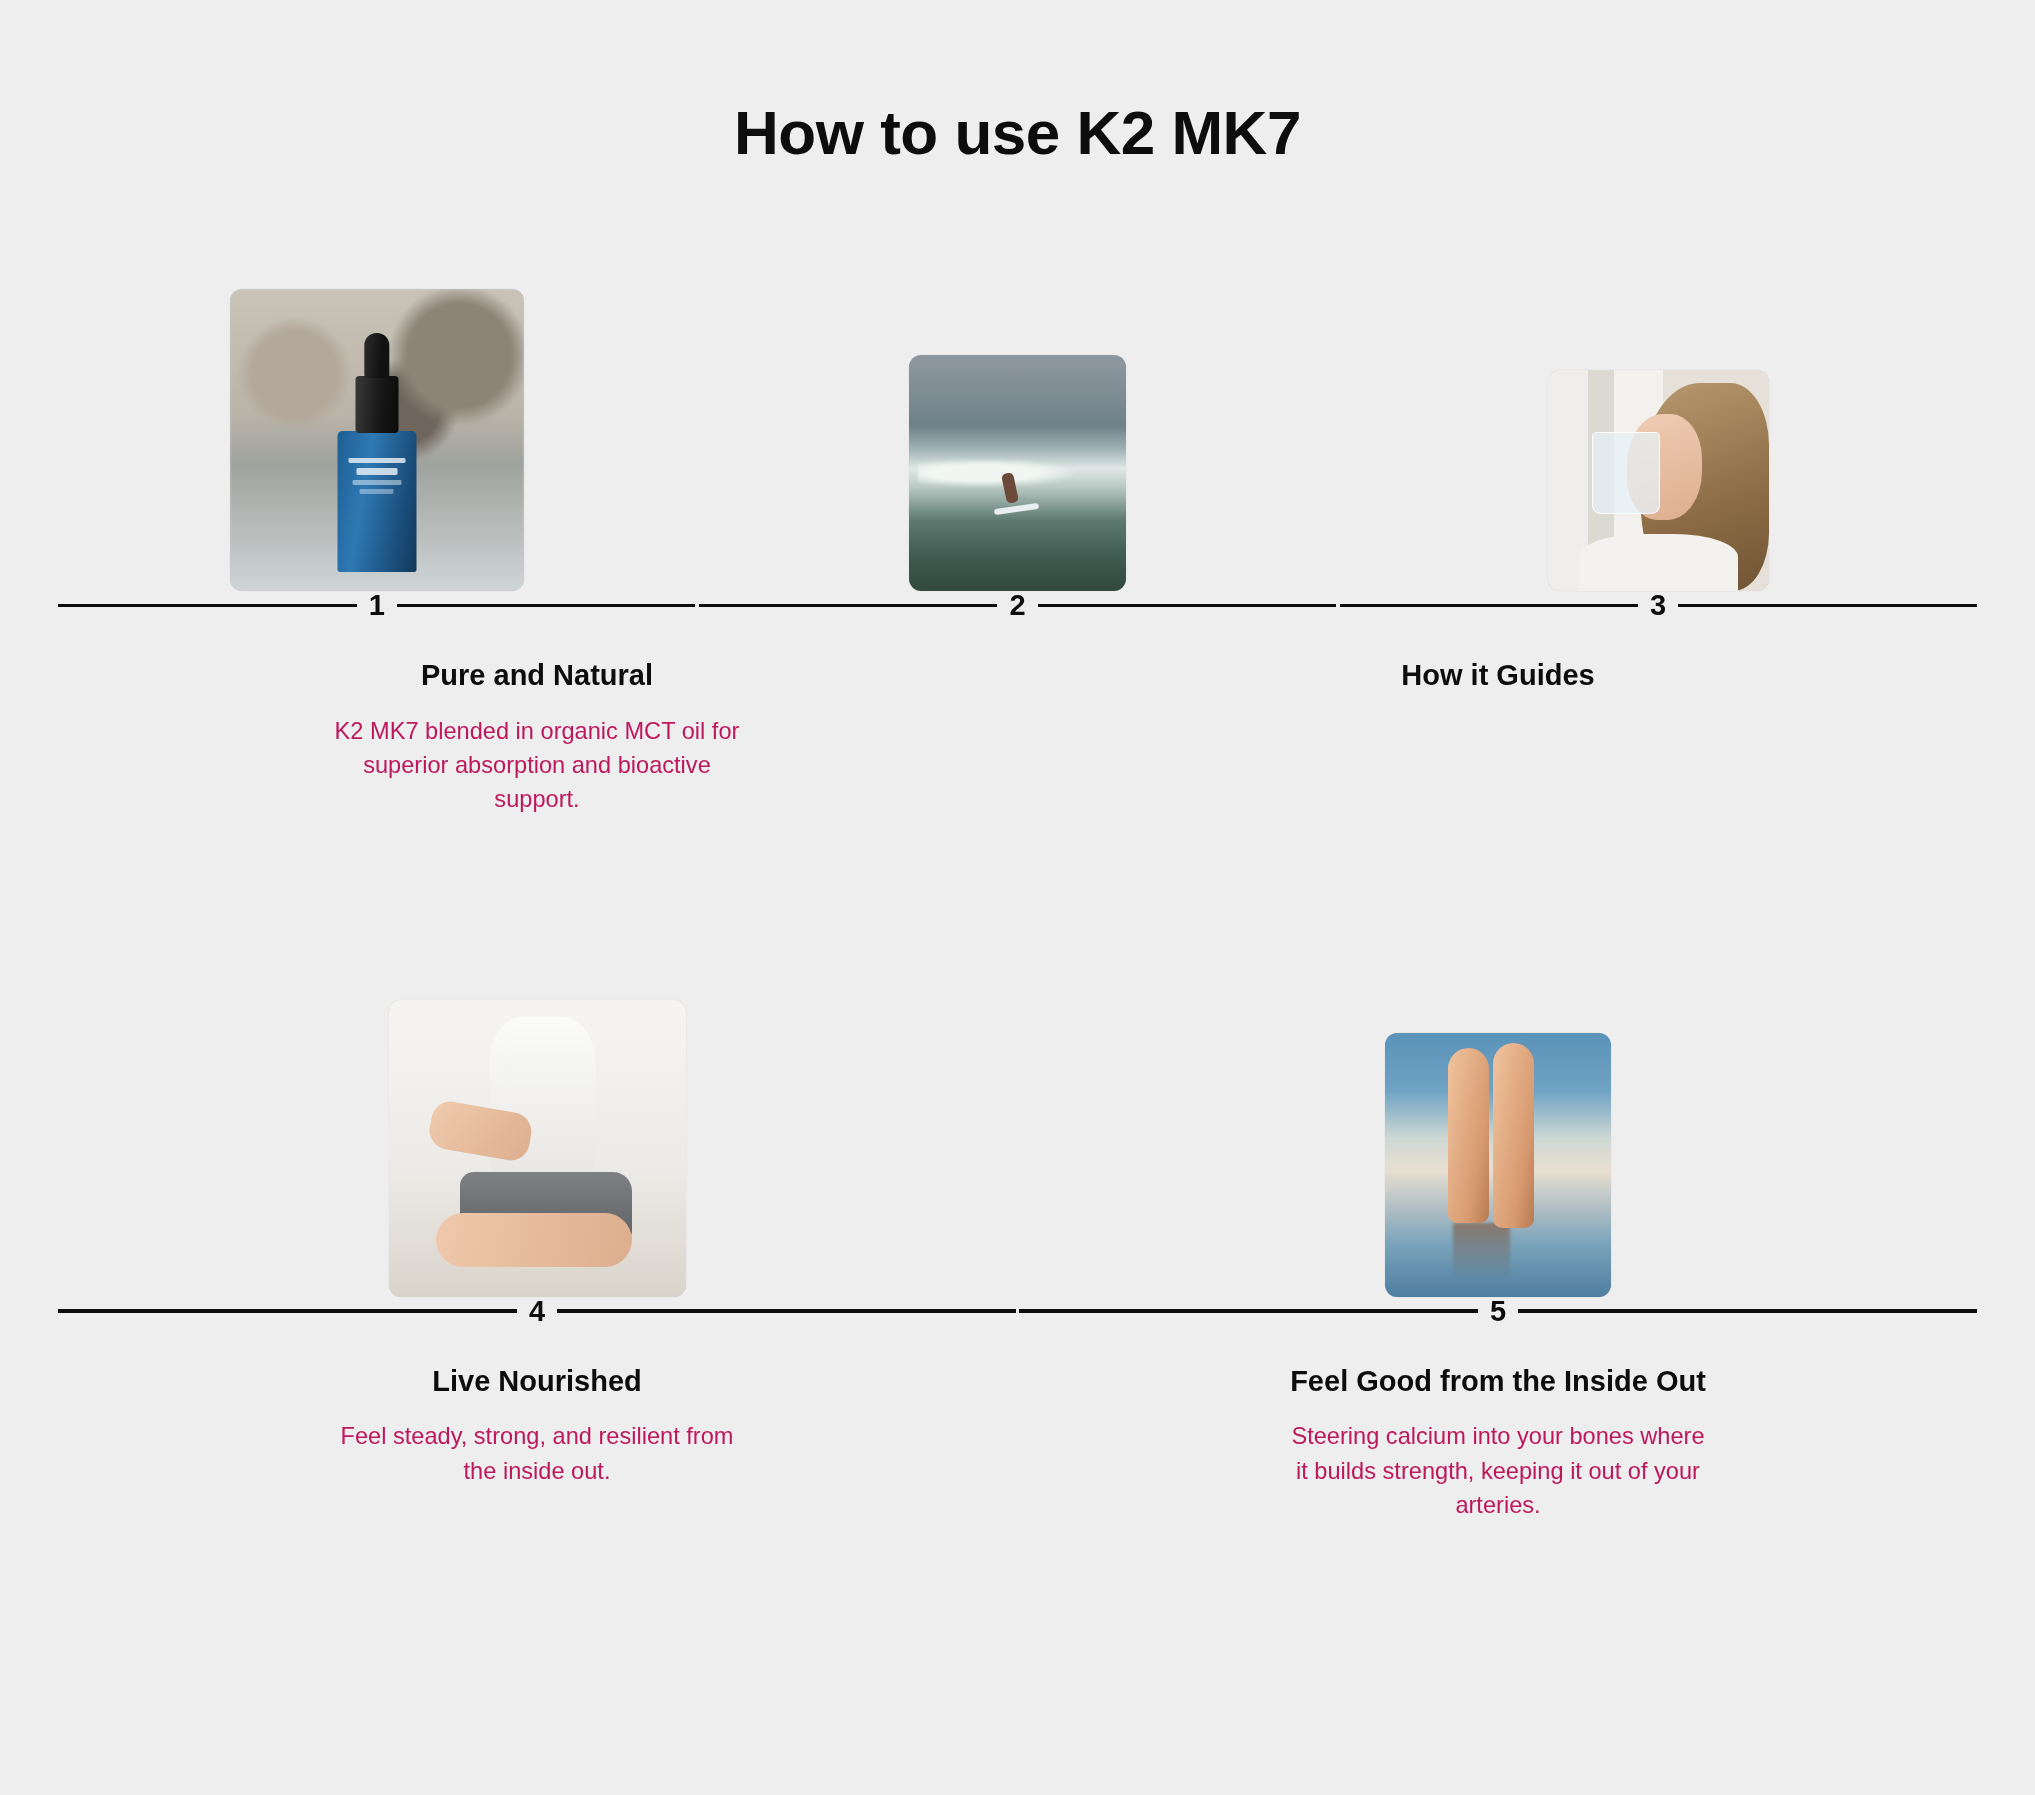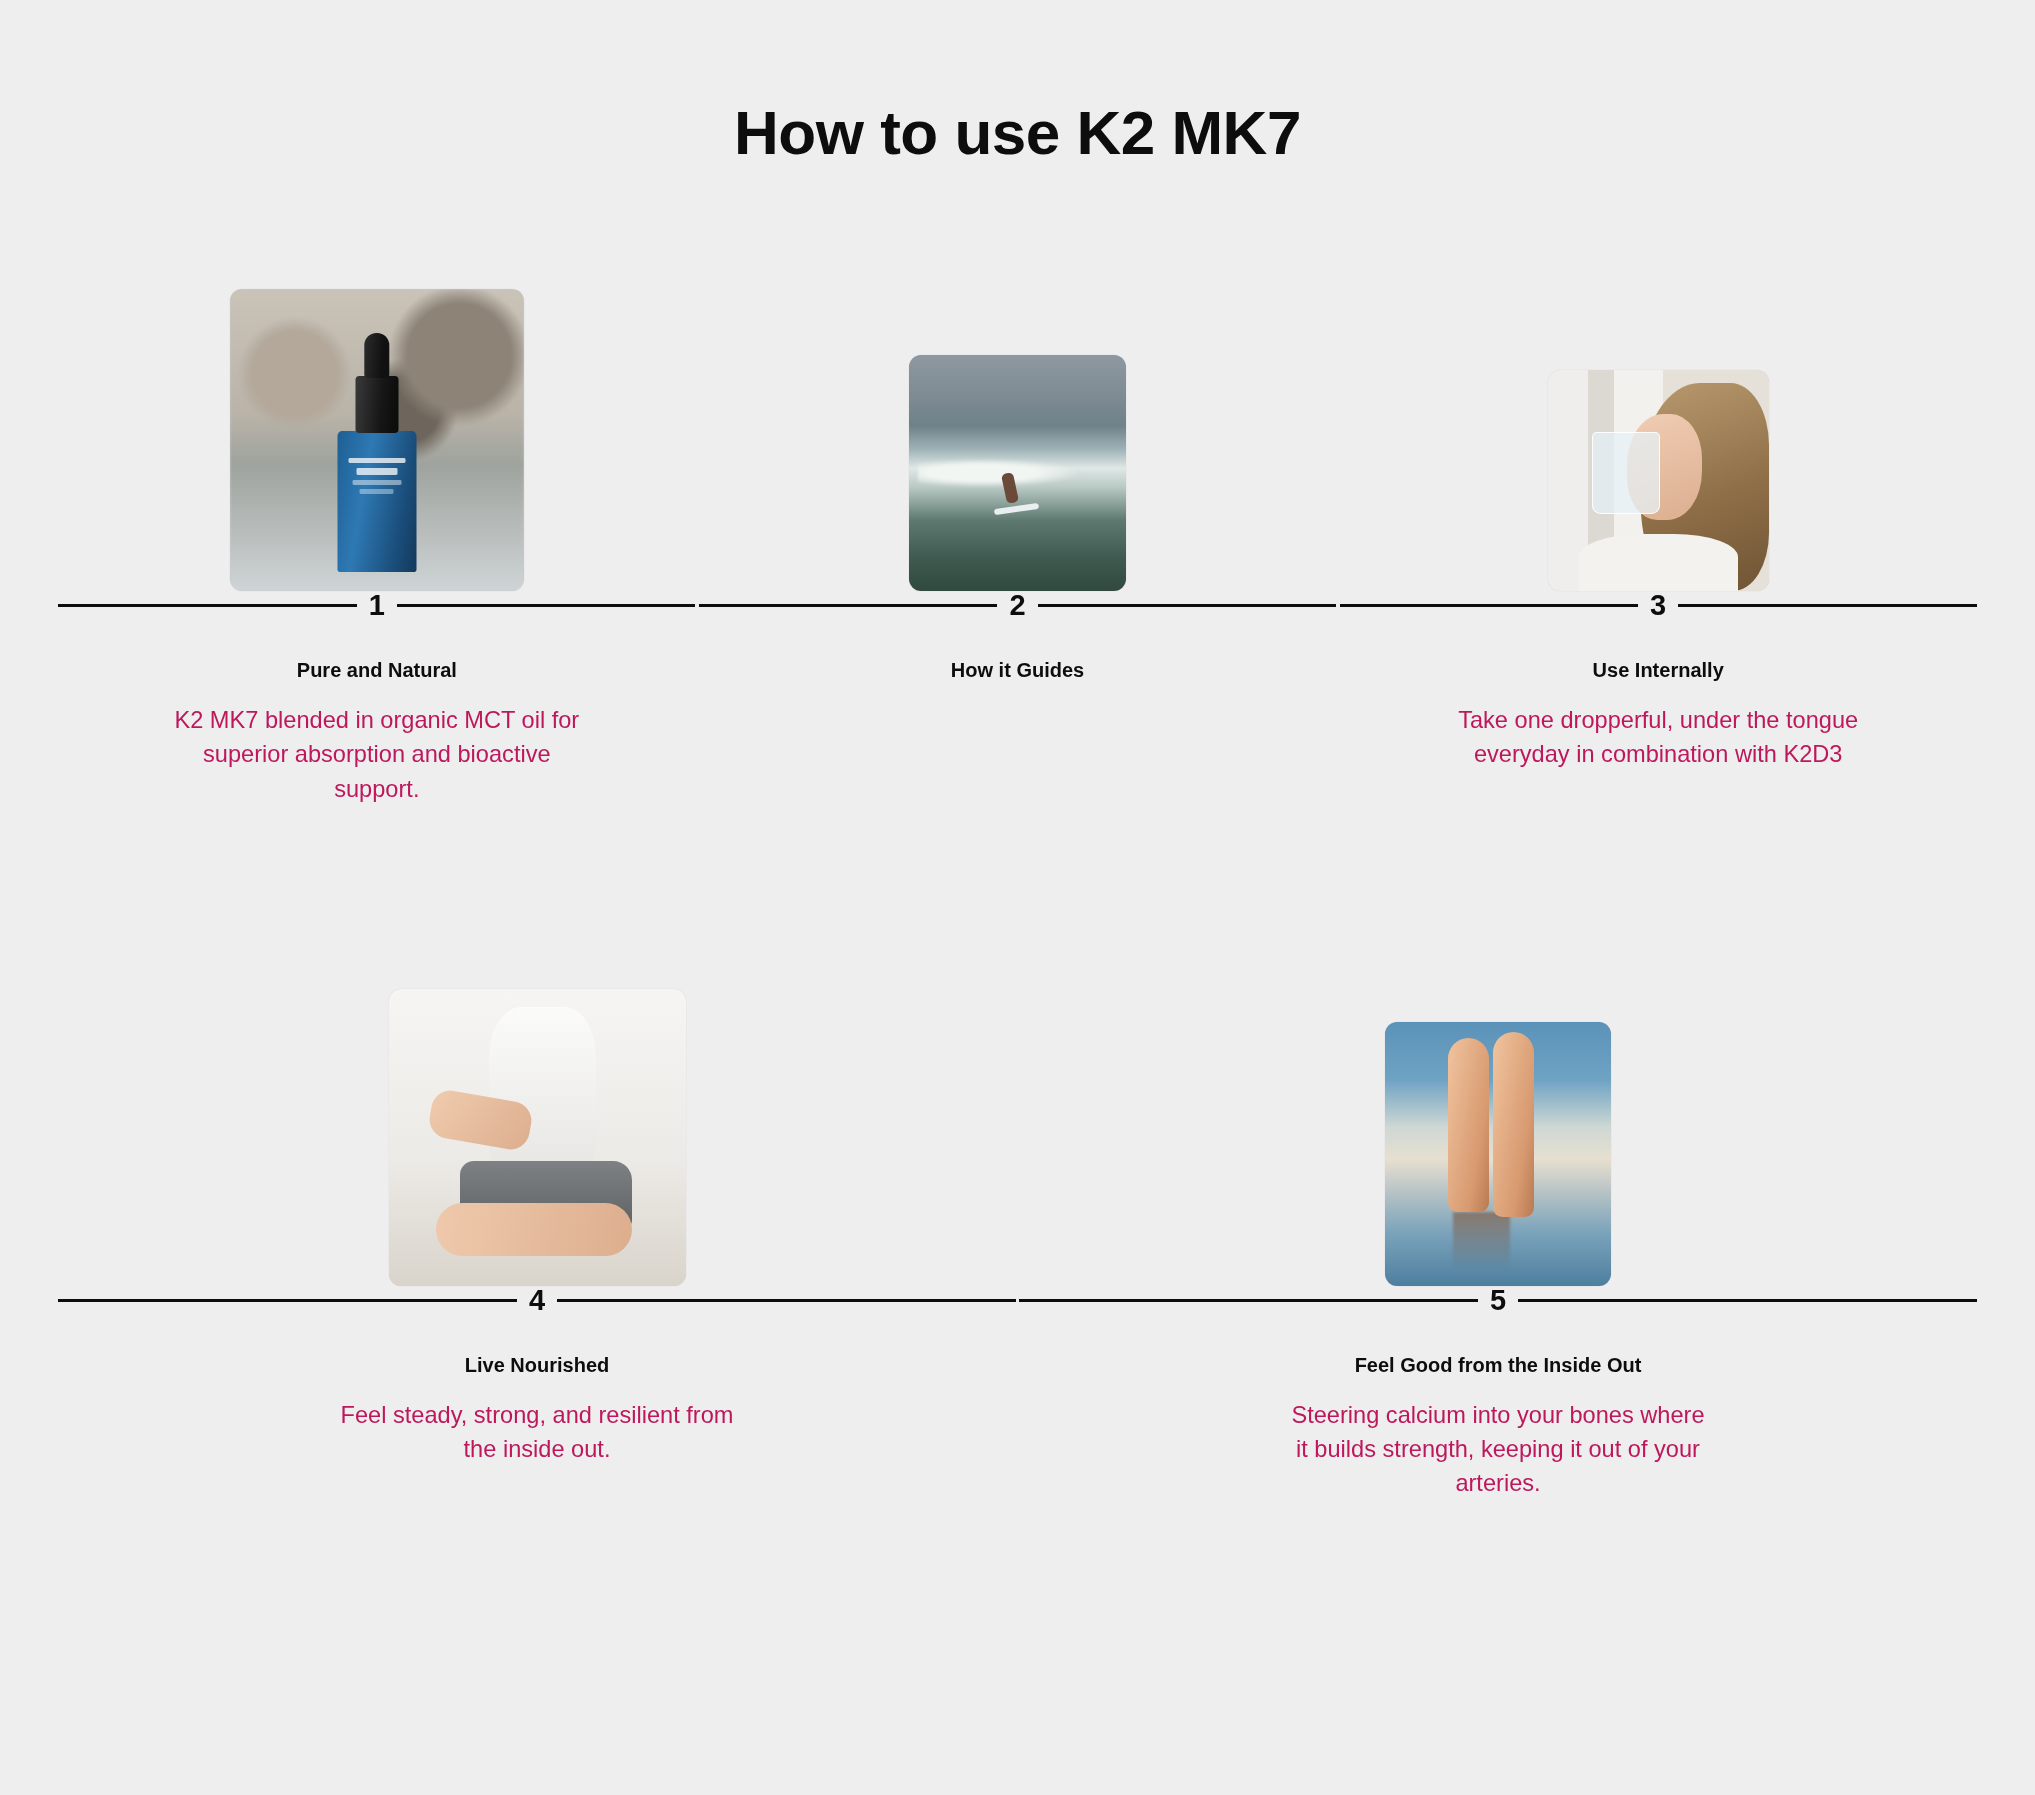--- a/index.html
+++ b/index.html
@@ -269,21 +269,21 @@
     width: 1922px;
     margin: 0 auto;
   }
   .text-cell {
     flex: 1 1 0;
     text-align: center;
     padding: 0 19px;
     box-sizing: border-box;
   }
   .step-title {
-    font-size: 20px;
+    font-size: 29px;
     font-weight: bold;
     color: #0d0d0d;
     margin: 38px 0 0 0;
     line-height: 1.2;
   }
   .step-desc {
     font-size: 23.6px;
     color: #be185d;
     line-height: 1.45;
     margin: 21px auto 0 auto;
@@ -361,24 +361,20 @@
   </div>
 
   <div class="text-row">
     <div class="text-cell">
       <div class="step-title">Pure and Natural</div>
       <div class="step-desc">K2 MK7  blended in organic MCT oil for superior absorption and bioactive support.</div>
     </div>
     <div class="text-cell">
       <div class="step-title">How it Guides</div>
     </div>
-    <div class="text-cell">
-      <div class="step-title">Use Internally</div>
-      <div class="step-desc">Take one dropperful, under the tongue everyday in combination with K2D3</div>
-    </div>
   </div>
 
   <div class="row row-2">
 
     <div class="col">
       <div class="img-wrap">
         <div class="photo photo-yoga">
           <div class="bg"></div>
           <div class="torso"></div>
           <div class="shorts"></div>

